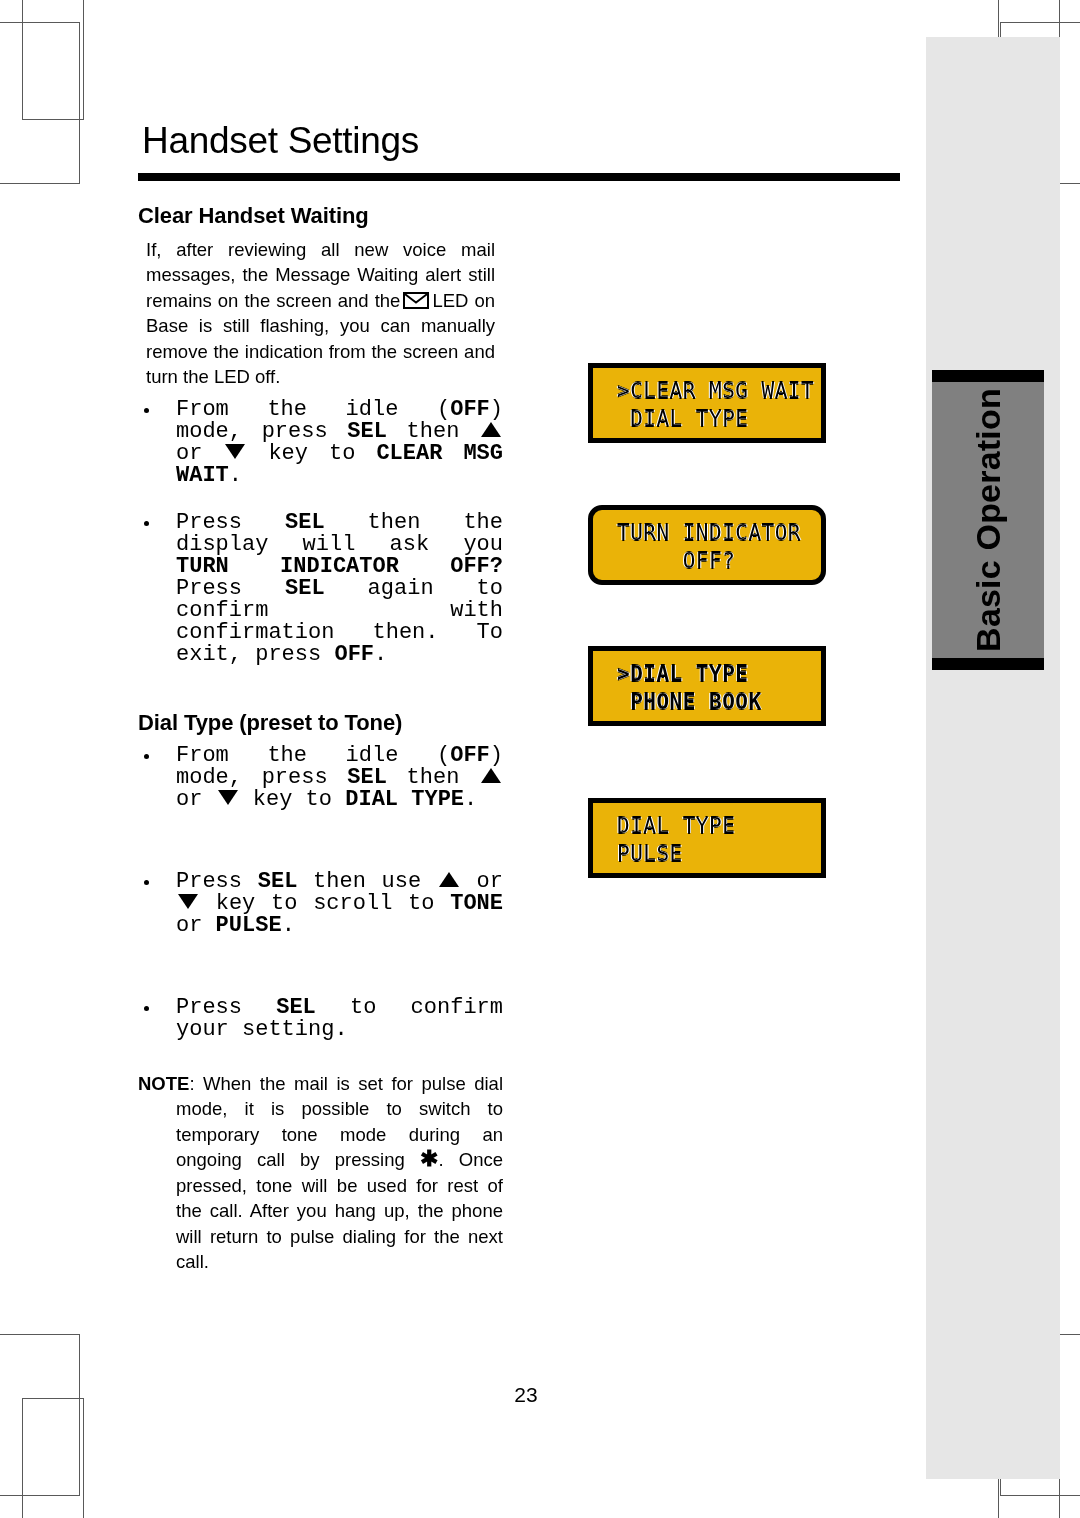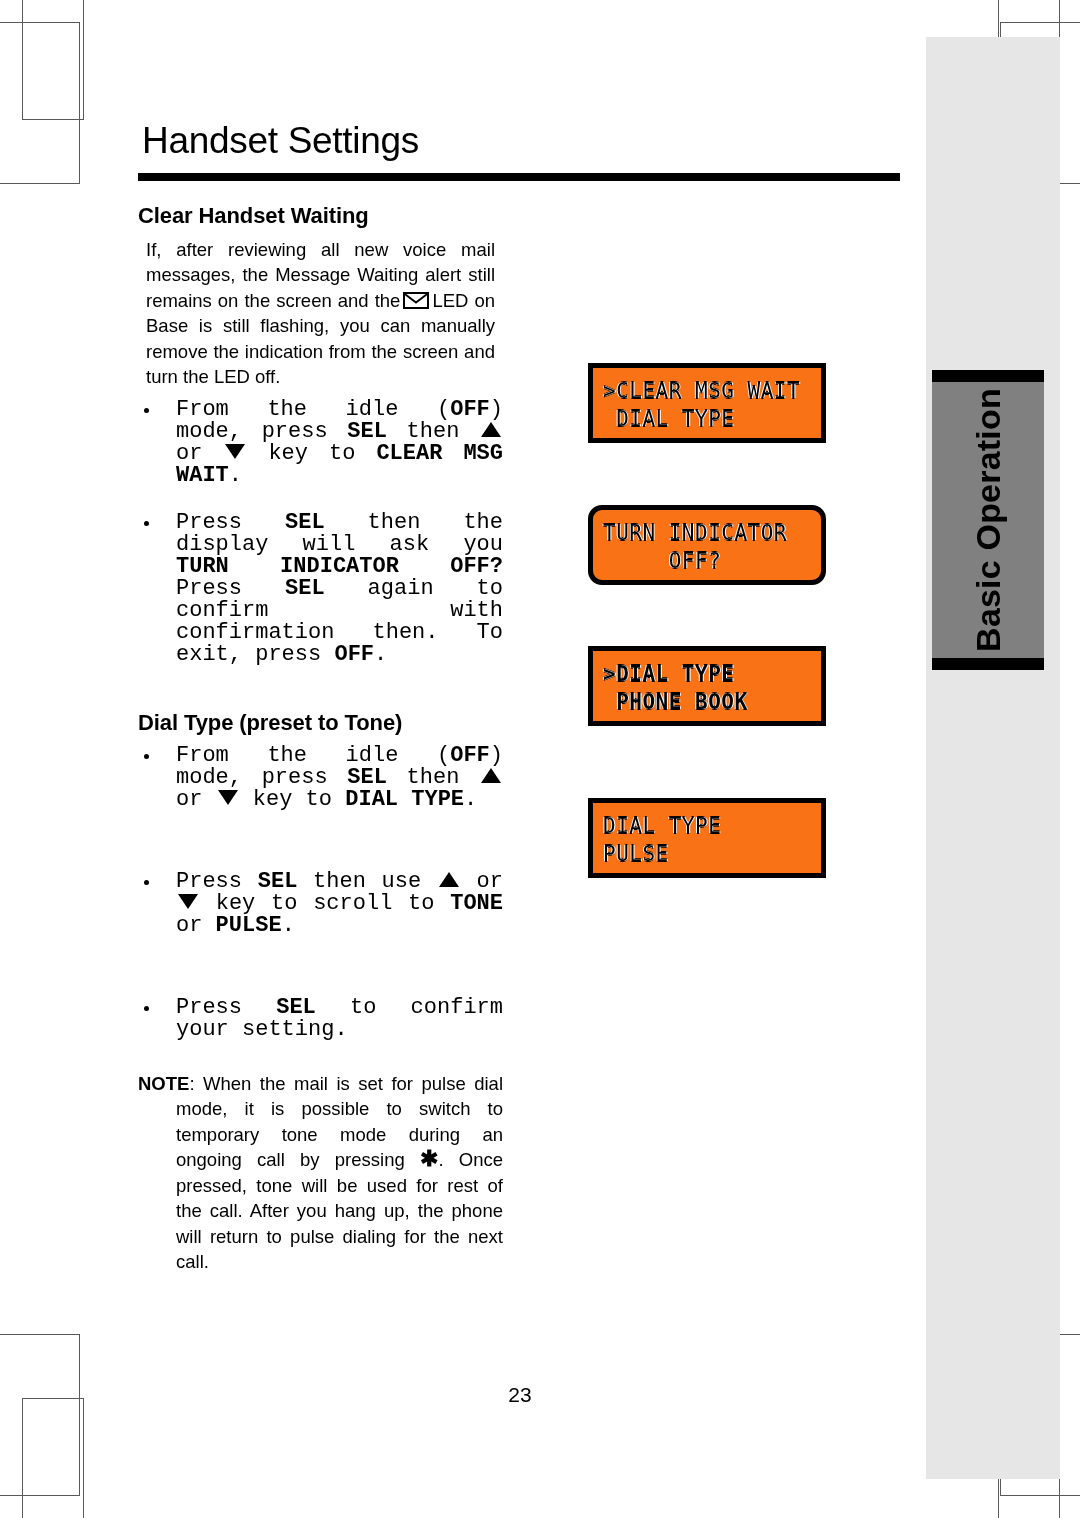--- a/index.html
+++ b/index.html
@@ -182,24 +182,24 @@
     font-size: 22px;
     font-weight: bold;
     line-height: 0;
   }
 
   
   .lcd {
     position: absolute;
     width: 238px;
     height: 80px;
-    background: #f97316;
+    background: #eab308;
     border: 5px solid #000000;
     box-sizing: border-box;
-    padding: 9px 10px 0 10px;
+    padding: 9px 10px 0 24px;
   }
   .lcd-line {
     font-family: "DejaVu Sans Mono", monospace;
     font-size: 21px;
     line-height: 28px;
     letter-spacing: 0.5px;
     white-space: pre;
     color: #000;
     text-shadow:
        0.9px 0 0 #fff, -0.9px 0 0 #fff,
@@ -210,21 +210,21 @@
     background-clip: text;
     -webkit-background-clip: text;
   }
   .lcd-1 { left: 588px; top: 363px; }
   .lcd-2 { left: 588px; top: 505px; border-radius: 14px; }
   .lcd-3 { left: 588px; top: 646px; font-weight: bold; }
   .lcd-4 { left: 588px; top: 798px; }
 
   .page-number {
     position: absolute;
-    left: 0;
+    left: 6px;
     top: 1383px;
     width: 1040px;
     text-align: center;
     font-size: 21px;
   }
 </style>
 </head>
 <body>
 
 <div class="page">

